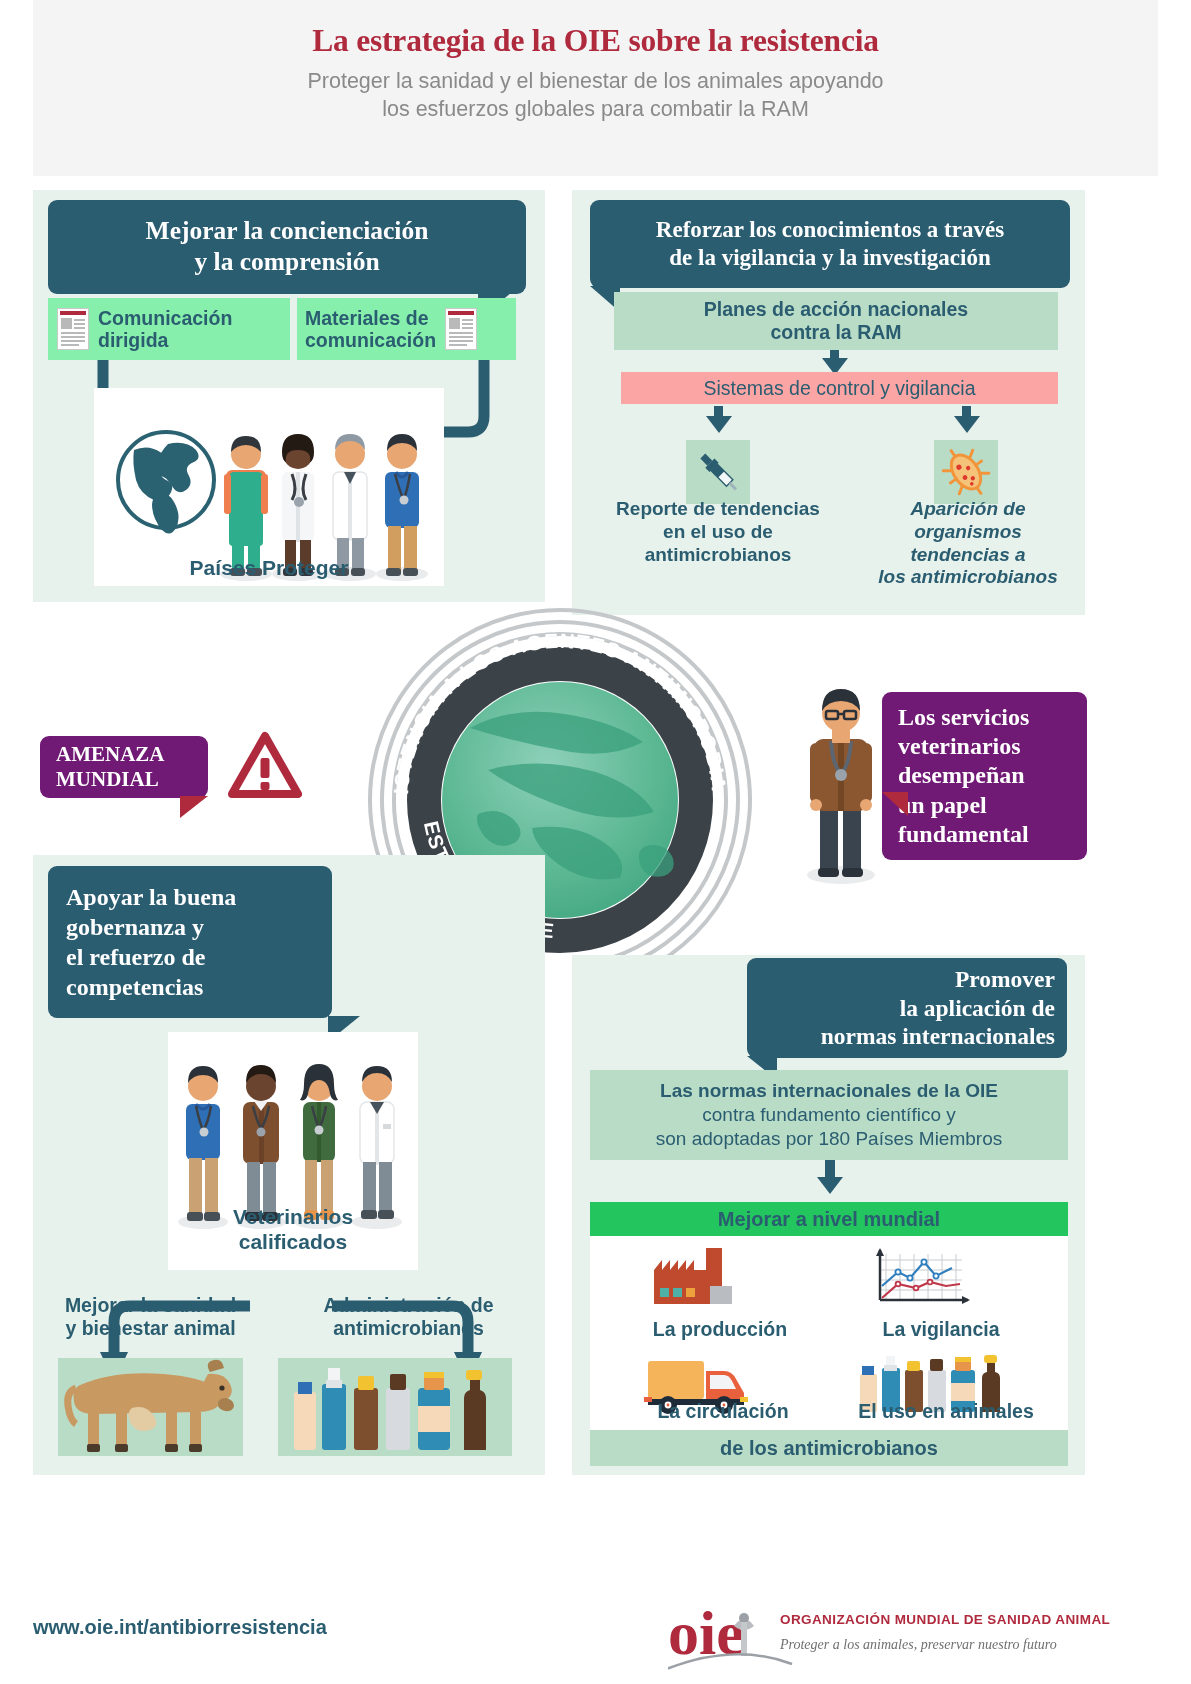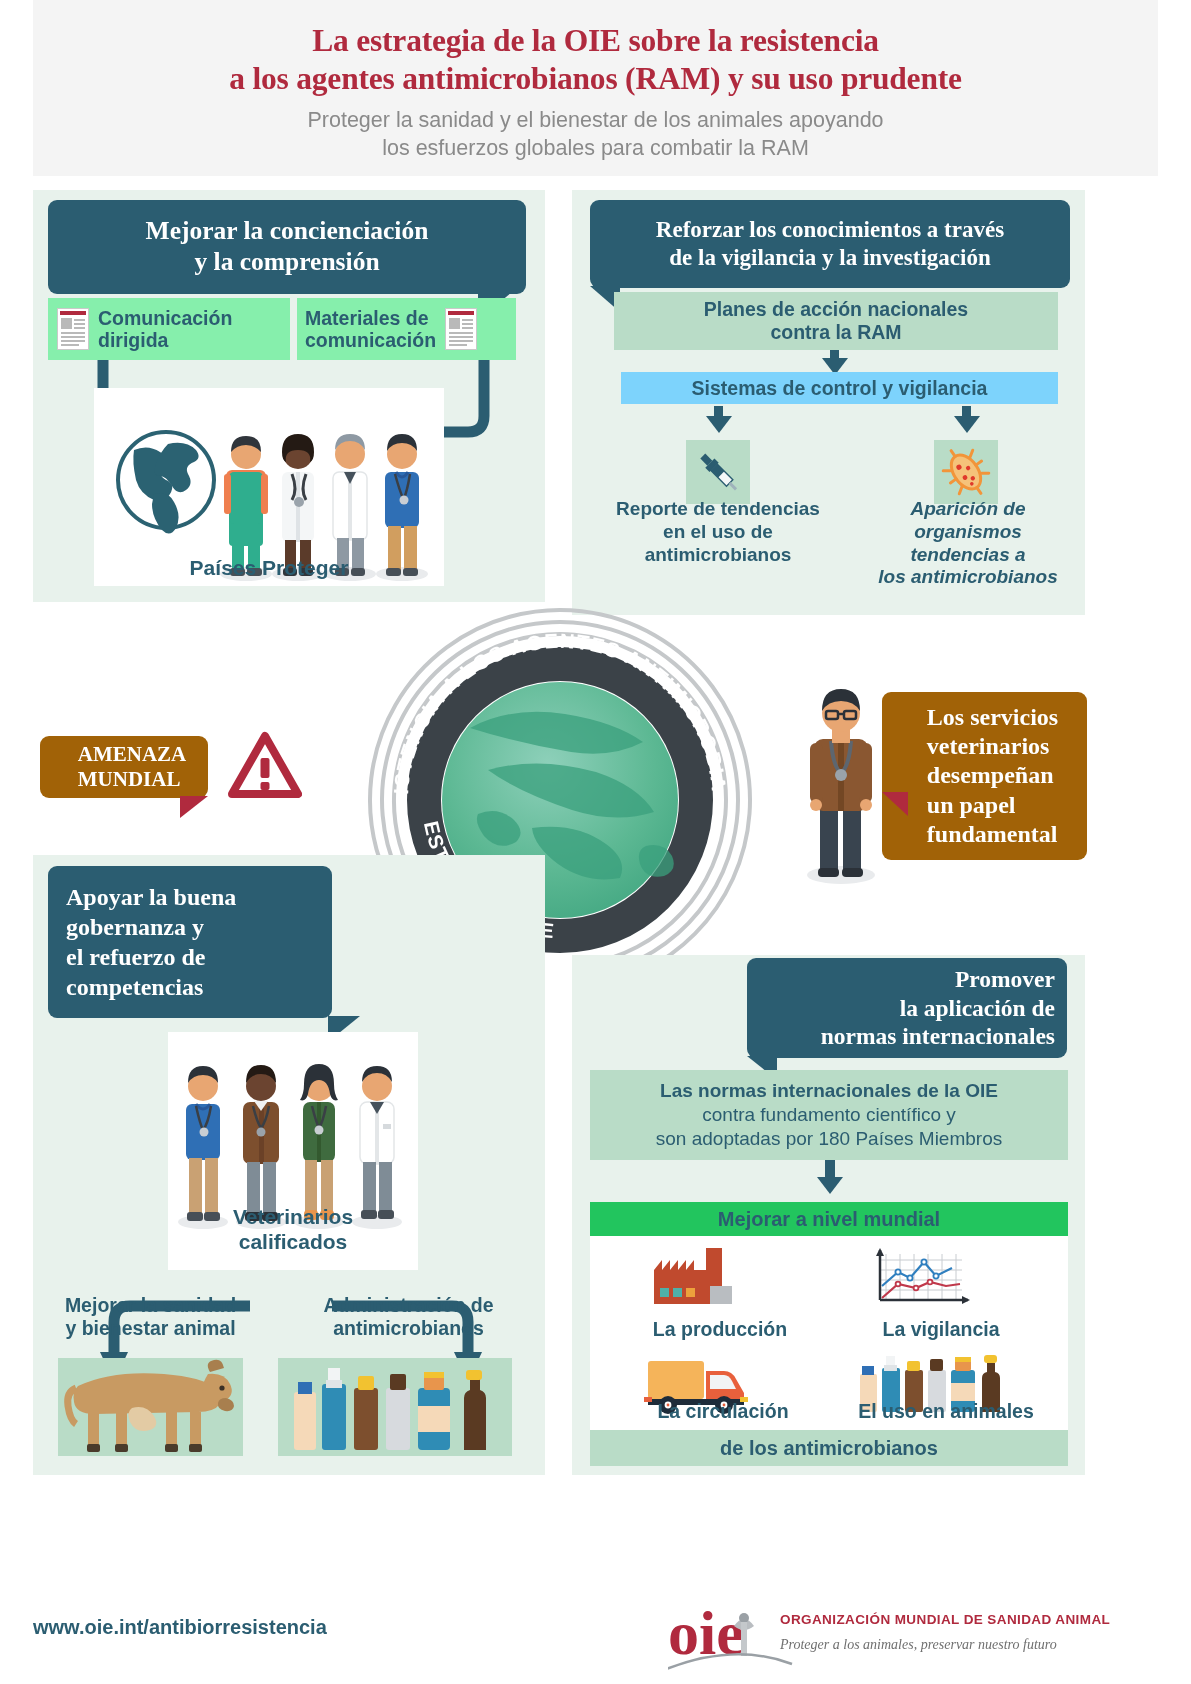--- a/index.html
+++ b/index.html
@@ -32,21 +32,21 @@
 
   
   .bubble{
     position:absolute;background:#2b5d71;border-radius:9px;
     color:#ffffff;font-family:"Liberation Serif", serif;font-weight:bold;
     box-sizing:border-box;
   }
   .bubble .tail{
     position:absolute;width:0;height:0;
   }
-  .bubble-red{background:#a16207;justify-content:center;}
+  .bubble-red{background:#701a75;}
   .bold{font-weight:bold;}
 
   
   .arr-down{
     position:absolute;width:0;height:0;
     border-left:13px solid transparent;border-right:13px solid transparent;
     border-top:17px solid #2b5d71;
   }
   .arr-stem{position:absolute;background:#2b5d71;}
 
@@ -73,23 +73,23 @@
 
   
   #panel-tr{left:572px;top:190px;width:513px;height:425px;}
   #bub-tr{left:590px;top:200px;width:480px;height:88px;font-size:23px;line-height:1.2;
           display:flex;align-items:center;justify-content:center;text-align:center;}
   #bub-tr .tail{left:0px;top:86px;border-right:0;border-left:30px solid transparent;border-top:26px solid #2b5d71;}
 
   #tr-green1{position:absolute;left:614px;top:292px;width:444px;height:58px;
              display:flex;align-items:center;justify-content:center;text-align:center;
              color:#2b5d71;font-weight:bold;font-size:19.5px;line-height:1.16;background:#b9dcc7;}
-  #tr-white1{position:absolute;left:621px;top:372px;width:437px;height:32px;background:#7dd3fc;
+  #tr-white1{position:absolute;left:621px;top:372px;width:437px;height:32px;background:#fca5a5;
              display:flex;align-items:center;justify-content:center;
-             color:#2b5d71;font-weight:bold;font-size:19.5px;}
+             color:#2b5d71;font-weight:normal;font-size:19.5px;}
 
   .icon-sq{position:absolute;width:64px;height:64px;background:#b9dcc7;}
   .tr-label{position:absolute;text-align:center;color:#2b5d71;font-weight:bold;
             font-size:19px;line-height:1.2;}
 
   
   #emblem{position:absolute;left:360px;top:600px;width:400px;height:400px;}
 
   
   #bub-amenaza{left:40px;top:736px;width:168px;height:62px;font-size:21px;line-height:1.18;
@@ -136,21 +136,20 @@
             font-size:13.5px;letter-spacing:0.4px;}
   .oie-tag{position:absolute;left:780px;top:1637px;color:#6f6f6f;font-size:14px;
            font-family:"Liberation Serif", serif;font-style:italic;}
 </style>
 </head>
 <body>
 
 <div class="header">
   <div class="title">
     <div>La estrategia de la OIE sobre la resistencia</div>
-    <div>a los agentes antimicrobianos (RAM) y su uso prudente</div>
   </div>
   <div class="subtitle">
     <div>Proteger la sanidad y el bienestar de los animales apoyando</div>
     <div>los esfuerzos globales para combatir la RAM</div>
   </div>
 </div>
 
 <div class="panel" id="panel-tl"></div>
 
 <div class="bubble" id="bub-tl">

